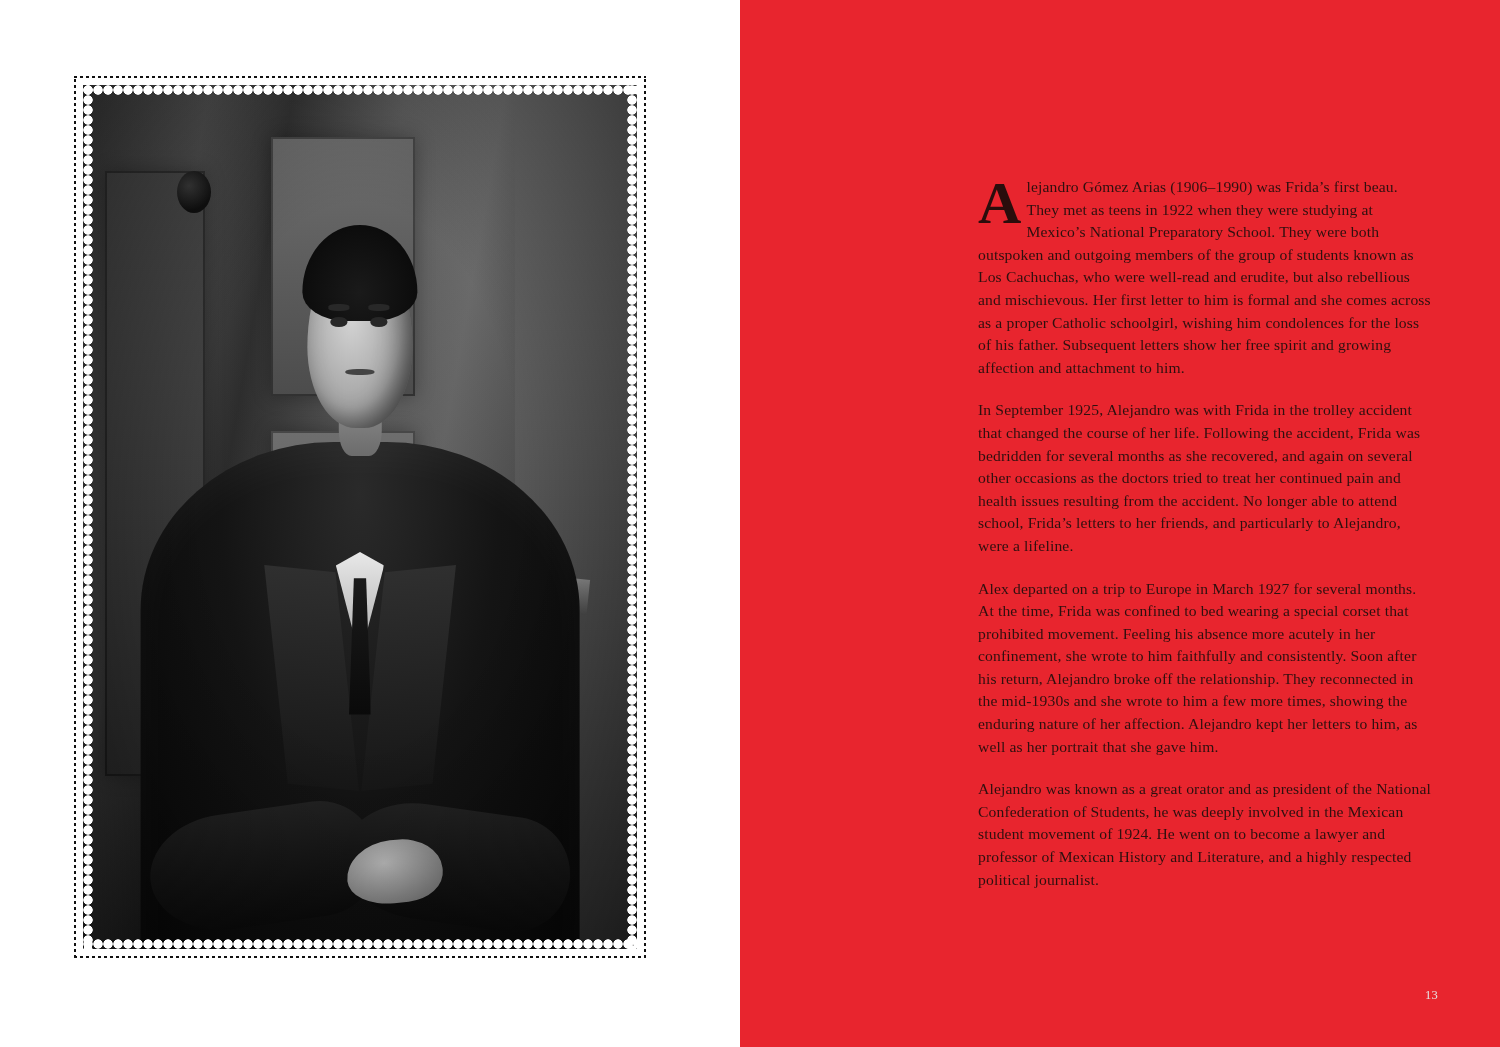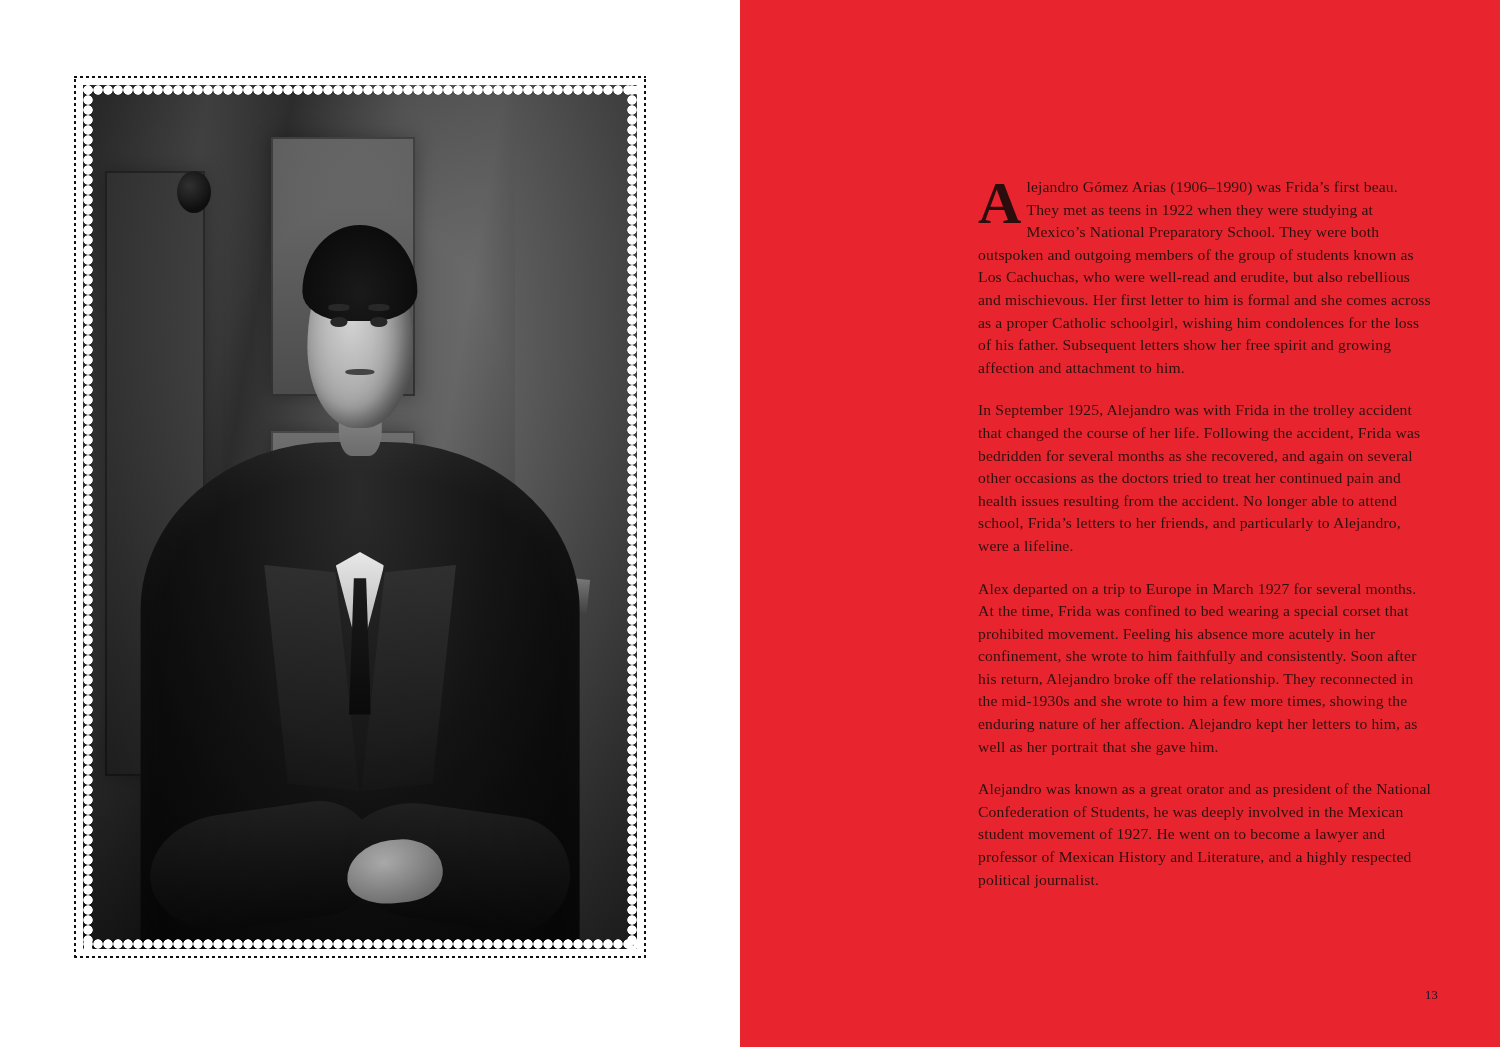--- a/index.html
+++ b/index.html
@@ -282,21 +282,21 @@
     font-weight: 700;
     color: #2a0d0c;
     margin: 2px 5px 0 0;
     padding: 0;
   }
   .folio {
     position: absolute;
     right: 62px;
     bottom: 44px;
     font-size: 12.5px;
-    color: #0f172a;
+    color: #e5e5e5;
     letter-spacing: 0.3px;
   }
 </style>
 </head>
 <body>
 
 <div class="spread">
 
   <div class="page-left">
     <div class="photo-frame">
@@ -338,18 +338,18 @@
         <div class="scallop-v right"></div>
       </div>
     </div>
   </div>
 
   <div class="page-right">
     <div class="text-column">
       <p class="para first-para"><span class="dropcap">A</span><span>lejandro Gómez Arias (1906–1990) was Frida’s first beau. They met as teens in 1922 when they were studying at Mexico’s National Preparatory School. They were both outspoken and outgoing members of the group of students known as Los Cachuchas, who were well-read and erudite, but also rebellious and mischievous. Her first letter to him is formal and she comes across as a proper Catholic schoolgirl, wishing him condolences for the loss of his father. Subsequent letters show her free spirit and growing affection and attachment to him.</span></p>
       <p class="para">In September 1925, Alejandro was with Frida in the trolley accident that changed the course of her life. Following the accident, Frida was bedridden for several months as she recovered, and again on several other occasions as the doctors tried to treat her continued pain and health issues resulting from the accident. No longer able to attend school, Frida’s letters to her friends, and particularly to Alejandro, were a lifeline.</p>
       <p class="para">Alex departed on a trip to Europe in March 1927 for several months. At the time, Frida was confined to bed wearing a special corset that prohibited movement. Feeling his absence more acutely in her confinement, she wrote to him faithfully and consistently. Soon after his return, Alejandro broke off the relationship. They reconnected in the mid-1930s and she wrote to him a few more times, showing the enduring nature of her affection. Alejandro kept her letters to him, as well as her portrait that she gave him.</p>
-      <p class="para">Alejandro was known as a great orator and as president of the National Confederation of Students, he was deeply involved in the Mexican student movement of 1927. He went on to become a lawyer and professor of Mexican History and Literature, and a highly respected political journalist.</p>
+      <p class="para">Alejandro was known as a great orator and as president of the National Confederation of Students, he was deeply involved in the Mexican student movement of 1924. He went on to become a lawyer and professor of Mexican History and Literature, and a highly respected political journalist.</p>
     </div>
     <div class="folio">13</div>
   </div>
 
 </div>
 
 </body></html>

